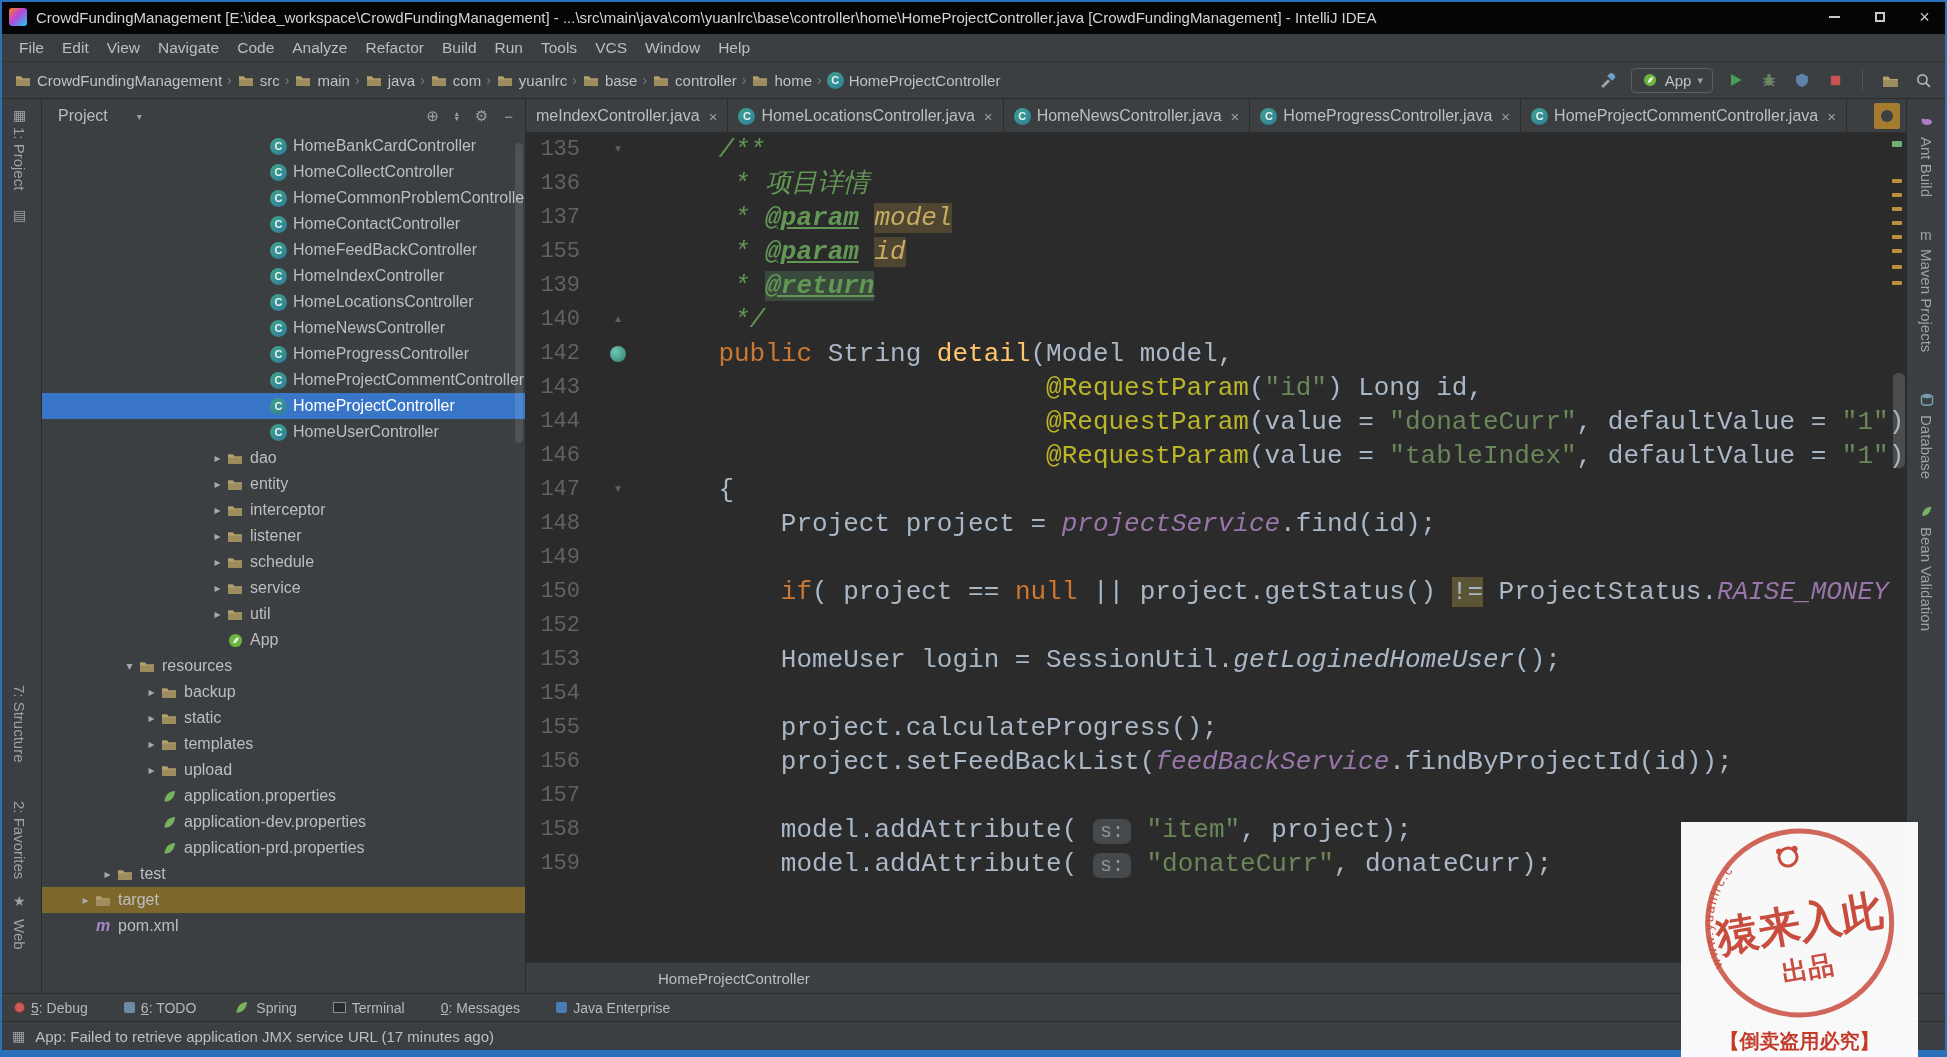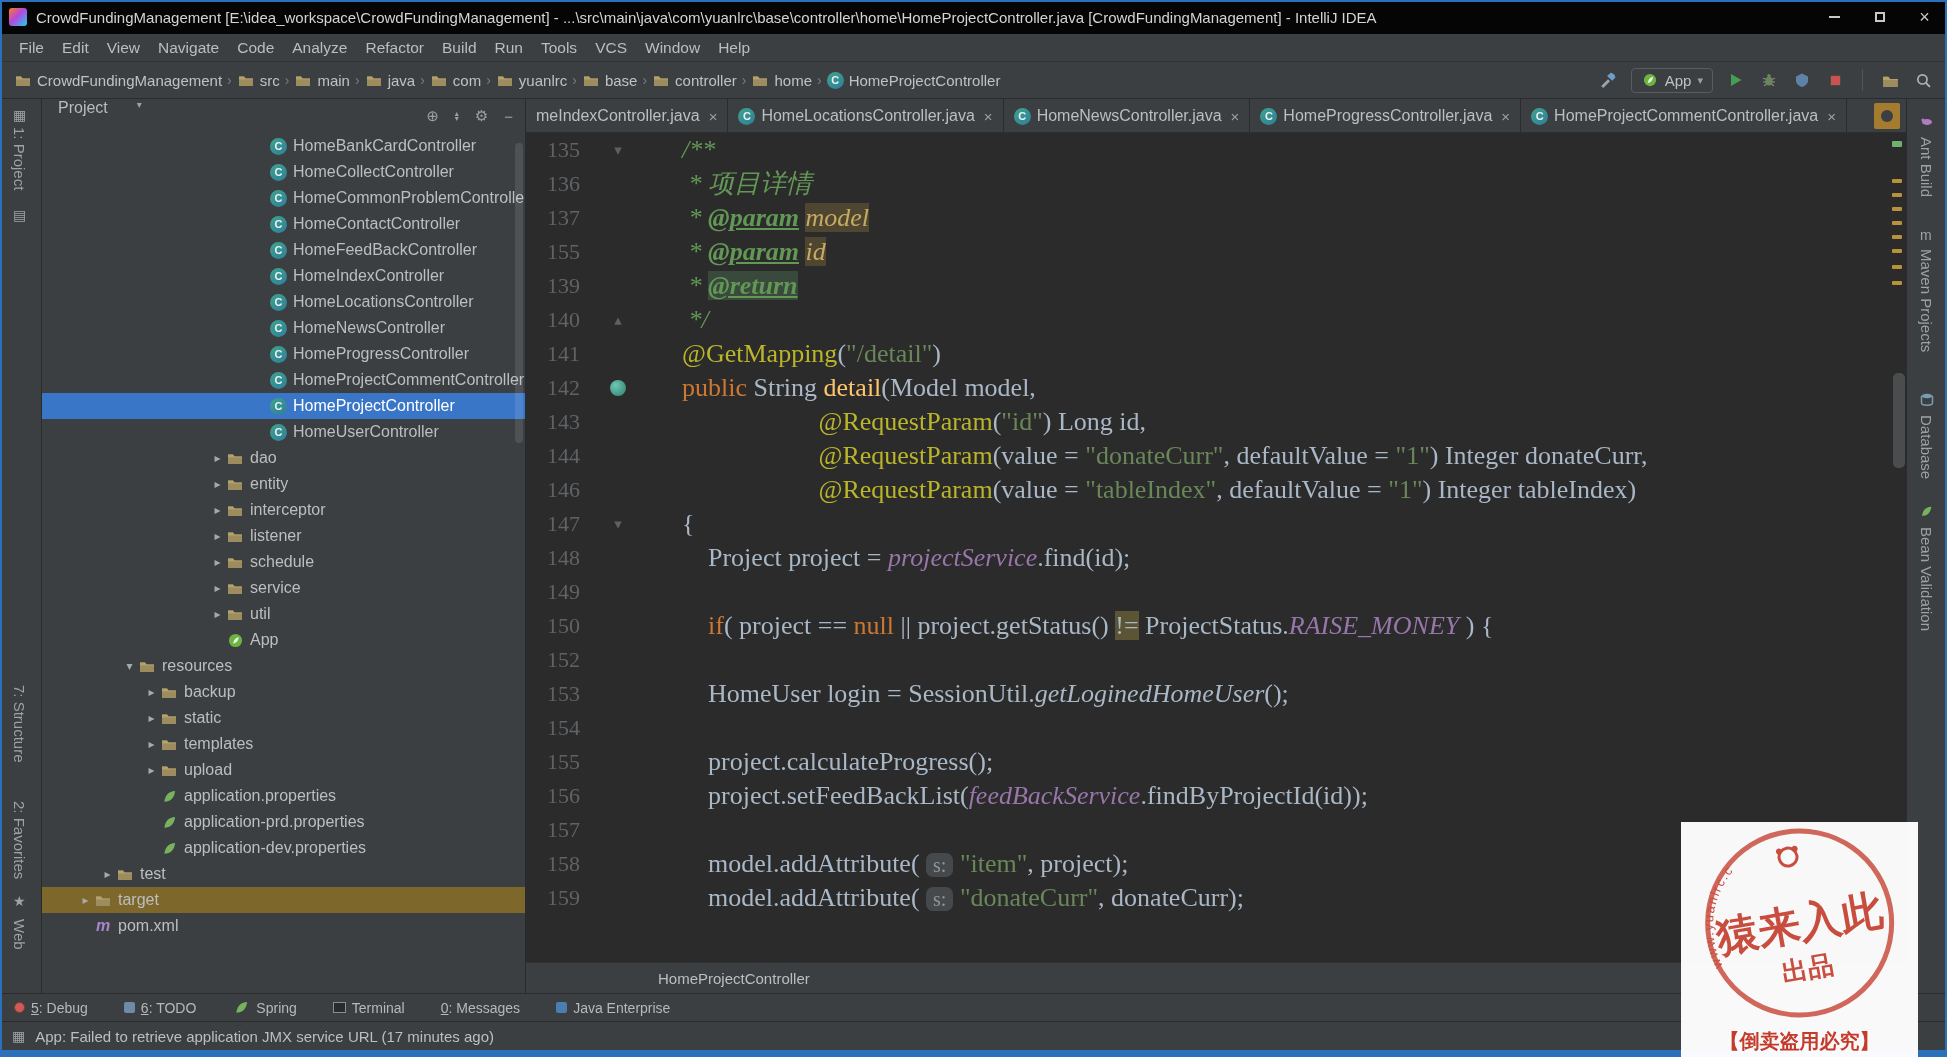--- a/index.html
+++ b/index.html
@@ -43,21 +43,21 @@
   .main { display: flex; height: 894px; }
 
   
   .lstrip { width: 42px; flex: none; background: #3c3f41; border-right: 1px solid #292b2d; position: relative; }
   .rstrip { width: 41px; flex: none; background: #3c3f41; border-left: 1px solid #292b2d; position: relative; }
   .vlab { writing-mode: vertical-rl; font-size: 15px; color: #9fa2a5; position: absolute; left: 11px; white-space: nowrap; }
   .stripe-icn { position: absolute; left: 13px; color: #9fa2a5; font-size: 14px; }
 
   
   .project { width: 484px; flex: none; background: #3c3f41; border-right: 1px solid #282b2d; position: relative; overflow: hidden; }
-  .phead { height: 34px; display: flex; padding: 0 12px 0 16px; color: #b9bbbd; font-size: 16px; gap: 22px; }
+  .phead { height: 34px; display: flex; align-items: center; padding: 0 12px 0 16px; color: #b9bbbd; font-size: 16px; gap: 22px; }
   .phead .pcaret { font-size: 10px; color: #9da0a3; margin-left: 7px; }
   .hicons { margin-left: auto; display: flex; gap: 16px; color: #9da0a3; font-size: 15px; align-items: center; }
   .hic-collapse { display: inline-flex; flex-direction: column; line-height: 5px; font-size: 8px; }
   .ptree { position: absolute; top: 34px; left: 0; right: 0; bottom: 0; overflow: hidden; }
   .trow { height: 26px; display: flex; align-items: center; font-size: 16px; color: #bcbec0; overflow: hidden; flex: none; }
   .trow .arw { width: 17px; font-size: 12px; color: #a7aaac; text-align: center; flex: none; }
   .trow .lbl { margin-left: 6px; white-space: nowrap; }
   .trow.selected { background: #3a76c8; color: #ffffff; }
   .trow.marked { background: #7d672a; }
   .pscroll { position: absolute; right: 2px; top: 44px; width: 8px; height: 300px; background: rgba(255,255,255,.10); border-radius: 4px; }
@@ -72,21 +72,21 @@
   .editorcol { flex: 1; display: flex; flex-direction: column; min-width: 0; }
   .tabsbar { height: 34px; background: #3c3f41; border-bottom: 1px solid #2c2e30; display: flex; position: relative; overflow: hidden; flex: none; }
   .tab { display: flex; align-items: center; height: 34px; padding: 0 10px; border-right: 1px solid #2b2b2b; font-size: 16px; color: #bcbec0; background: #3c3f41; flex: none; }
   .tab .icn { margin-right: 6px; }
   .tlbl { white-space: nowrap; }
   .tclose { margin-left: 9px; color: #9da0a3; font-size: 15px; }
   .tabstub { position: absolute; right: 6px; top: 4px; width: 26px; height: 26px; background: #a57c2f; border-radius: 2px; display: flex; align-items: center; justify-content: center; }
   .tabstub i { width: 12px; height: 12px; background: #3c3f41; border-radius: 50%; }
 
   .codewrap { flex: 1; position: relative; overflow: hidden; background: #2b2b2b;
-              font-family: Liberation Serif, serif; font-size: 26px; }
+              font-family: Liberation Mono, monospace; font-size: 26px; }
   .cl { display: flex; height: 34px; line-height: 34px; }
   .ln { width: 54px; text-align: right; color: #606366; font-size: 22px; flex: none; }
   .gut { width: 76px; flex: none; display: flex; align-items: center; justify-content: center; color: #5d6164; font-size: 15px; }
   .gspring { width: 16px; height: 16px; border-radius: 50%; background: radial-gradient(circle at 35% 35%, #6fc7b2, #2e7d6e); }
   .ctext { flex: 1; overflow: hidden; white-space: pre; color: #a9b7c6; }
 
   
   .sy-c   { color: #629755; font-style: italic; }
   .sy-ct  { color: #629755; font-style: italic; font-weight: bold; text-decoration: underline; }
   .sy-ctr { color: #629755; font-style: italic; font-weight: bold; text-decoration: underline; background: #39493b; }
@@ -535,30 +535,30 @@
             </span>
             <span class="lbl">application.properties</span>
           </div>
           <div class="trow" style="padding-left: 101px;">
             <span class="arw"></span>
             <span class="icn icn-leaf">
               <svg viewBox="0 0 16 16" width="15" height="15">
                 <path d="M14 2C7 2.5 3.5 6 2.5 13.5 9 13.5 13 9.5 14 2Z" fill="#77b25f"></path>
               </svg>
             </span>
-            <span class="lbl">application-prd.properties</span>
+            <span class="lbl">application-dev.properties</span>
           </div>
           <div class="trow" style="padding-left: 101px;">
             <span class="arw"></span>
             <span class="icn icn-leaf">
               <svg viewBox="0 0 16 16" width="15" height="15">
                 <path d="M14 2C7 2.5 3.5 6 2.5 13.5 9 13.5 13 9.5 14 2Z" fill="#77b25f"></path>
               </svg>
             </span>
-            <span class="lbl">application-dev.properties</span>
+            <span class="lbl">application-prd.properties</span>
           </div>
           <div class="trow" style="padding-left: 57px;">
             <span class="arw">▸</span>
             <span class="icn icn-folder">
               <svg viewBox="0 0 16 16" width="16" height="16">
                 <path d="M1 4.5h5l1.6 2H15V14H1z" fill="#9d8c5e"></path>
                 <path d="M1 4.5h5l1.6 2H15v1H1z" fill="#b4a26d"></path>
               </svg>
             </span>
             <span class="lbl">test</span>
@@ -635,25 +635,20 @@
           </div>
           <div class="cl">
             <span class="ln">139</span>
             <span class="gut"></span>
             <span class="ctext"><span class="sy-c">     * </span><span class="sy-ctr">@return</span></span>
           </div>
           <div class="cl">
             <span class="ln">140</span>
             <span class="gut">▴</span>
             <span class="ctext"><span class="sy-c">     */</span></span>
-          </div>
-          <div class="cl">
-            <span class="ln">141</span>
-            <span class="gut"></span>
-            <span class="ctext"><span class="sy-p">    </span><span class="sy-an">@GetMapping</span><span class="sy-p">(</span><span class="sy-s">"/detail"</span><span class="sy-p">)</span></span>
           </div>
           <div class="cl">
             <span class="ln">142</span>
             <span class="gut">
               <span class="gspring"></span>
             </span>
             <span class="ctext"><span class="sy-k">    public</span><span class="sy-p"> String </span><span class="sy-m">detail</span><span class="sy-p">(Model model,</span></span>
           </div>
           <div class="cl">
             <span class="ln">143</span>

